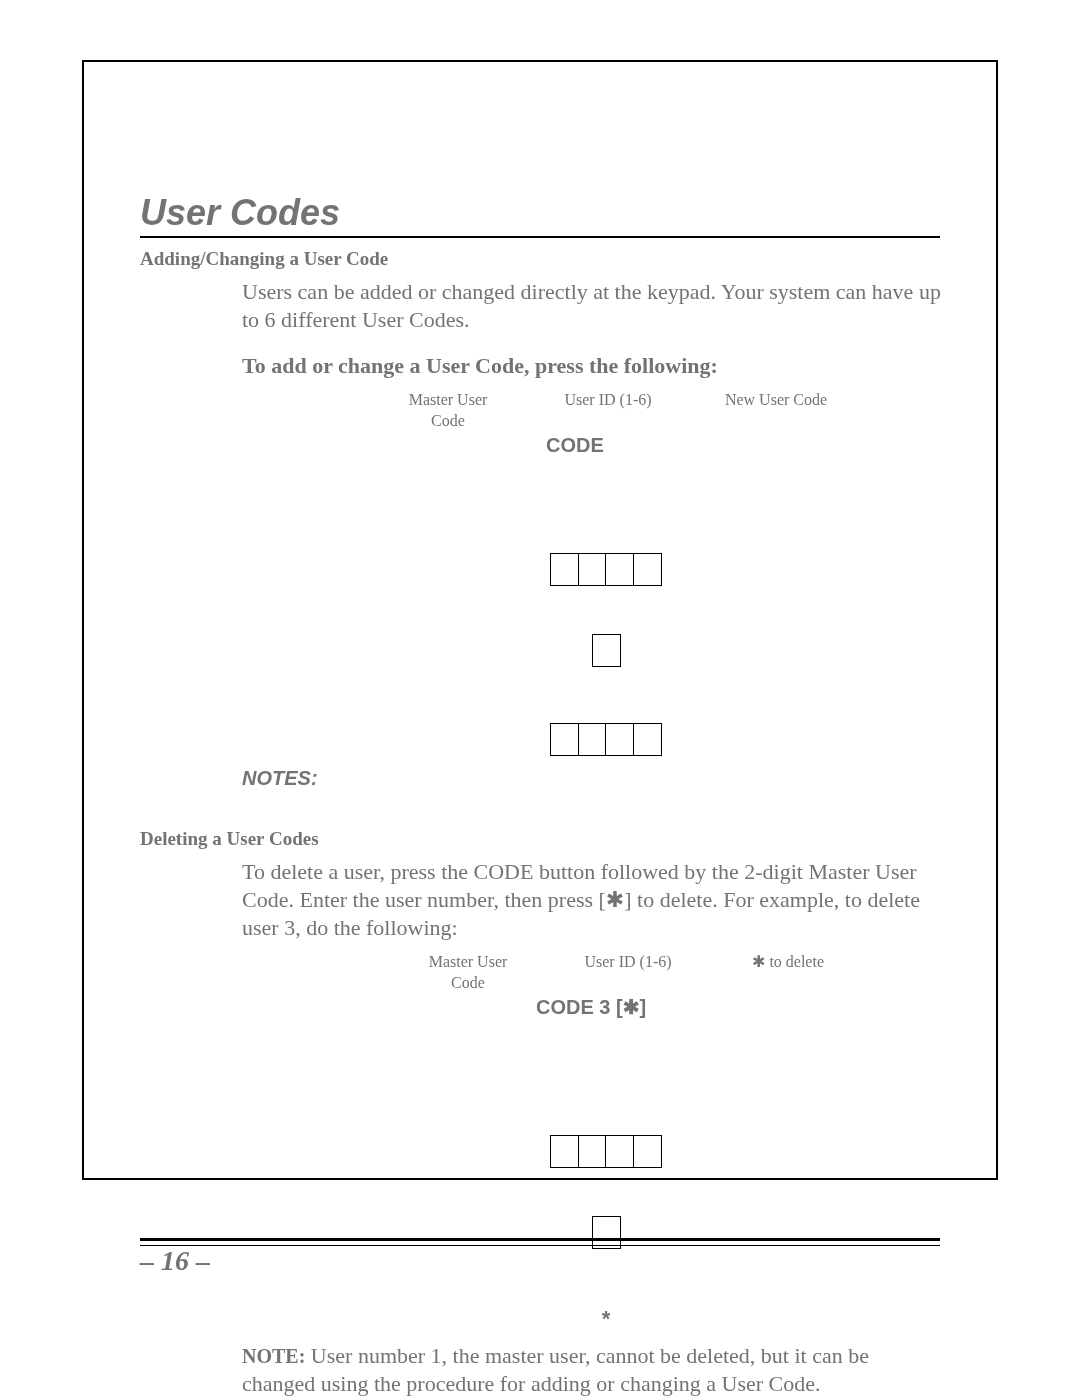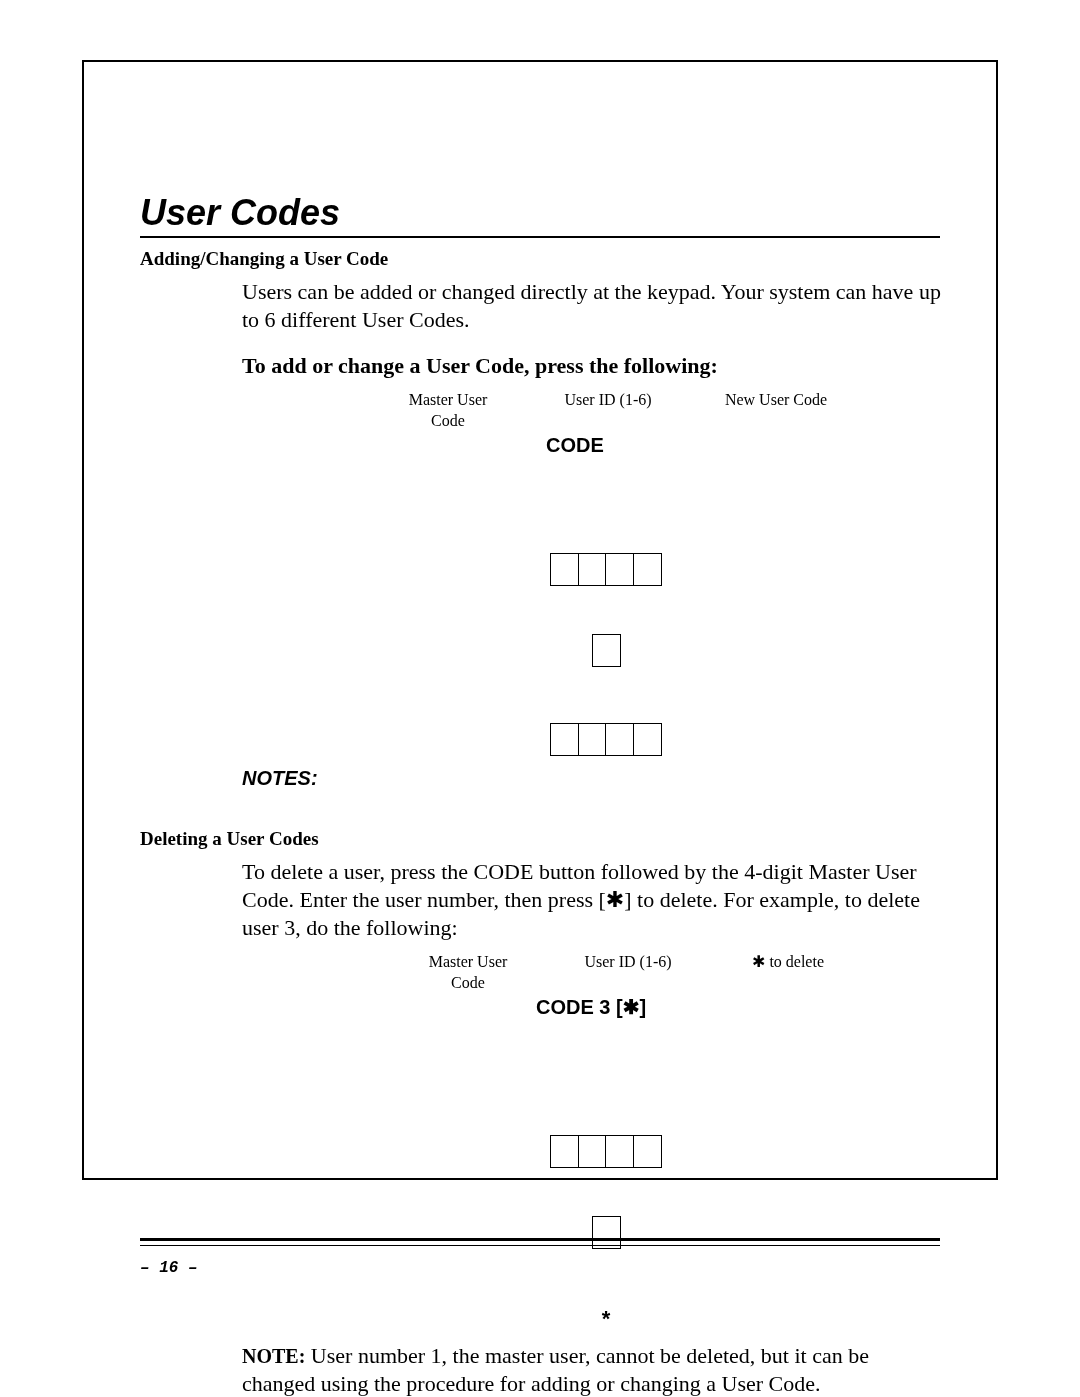--- a/index.html
+++ b/index.html
@@ -6,21 +6,21 @@
     margin: 0;
     padding: 0;
     background: #fff;
   }
   .page {
     width: 992px;
     height: 1397px;
     position: relative;
     background: #fff;
     font-family: Georgia, 'Times New Roman', serif;
-    color: #000000;
+    color: #737373;
     box-sizing: border-box;
   }
   .frame {
     position: absolute;
     left: 82px;
     top: 60px;
     width: 916px;
     height: 1120px;
     border: 2px solid #000;
     box-sizing: border-box;
@@ -149,24 +149,24 @@
     left: 140px;
     bottom: 151px;
     width: 800px;
     height: 0;
     border-top: 1.3px solid #000;
   }
   .page-num {
     position: absolute;
     left: 140px;
     bottom: 120px;
-    font-family: Liberation Mono, monospace;
+    font-family: Liberation Serif, serif;
     font-weight: bold;
     font-style: italic;
-    font-size: 16px;
+    font-size: 28px;
   }
 </style>
 </head>
 <body>
 
 <div class="page">
   <div class="frame"></div>
 
   <div class="content">
     <div class="title">User Codes</div>
@@ -209,21 +209,21 @@
       </div>
 
       <div class="notes-label">NOTES:</div>
     </div>
 
     <div class="section-gap"></div>
 
     <div class="sub">Deleting a User Codes</div>
 
     <div class="body">
-      <div>To delete a user, press the CODE button followed by the 4-digit Master User Code. Enter the user number, then press [✱] to delete. For example, to delete user 3, do the following:</div>
+      <div>To delete a user, press the CODE button followed by the 2-digit Master User Code. Enter the user number, then press [✱] to delete. For example, to delete user 3, do the following:</div>
 
       <div class="code-row" style="margin-top:10px">
         <div class="labels-line">
           <div style="width:140px;flex:0 0 140px"></div>
           <div style="width:116px">Master User Code</div>
           <div class="gap-a"></div>
           <div style="width:108px">User ID (1-6)</div>
           <div class="gap-b"></div>
           <div style="width:100px">✱ to delete</div>
         </div>

